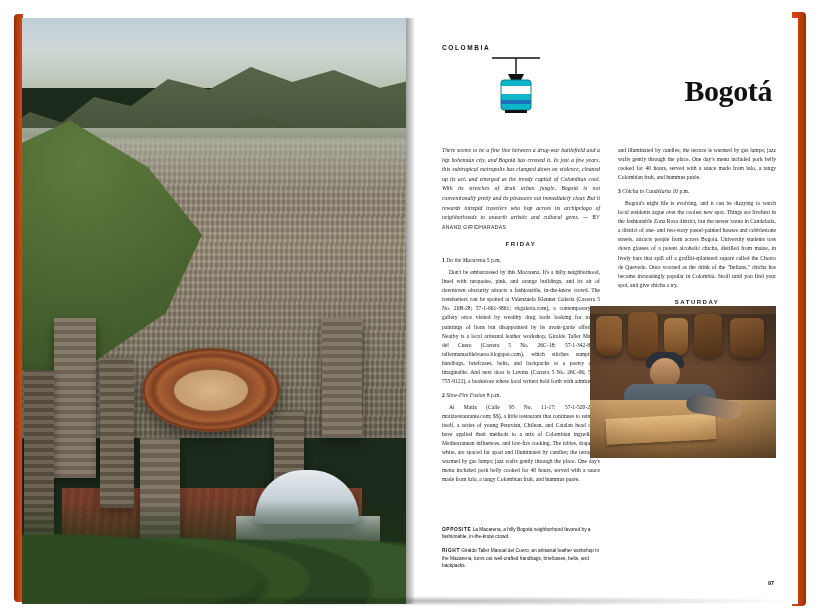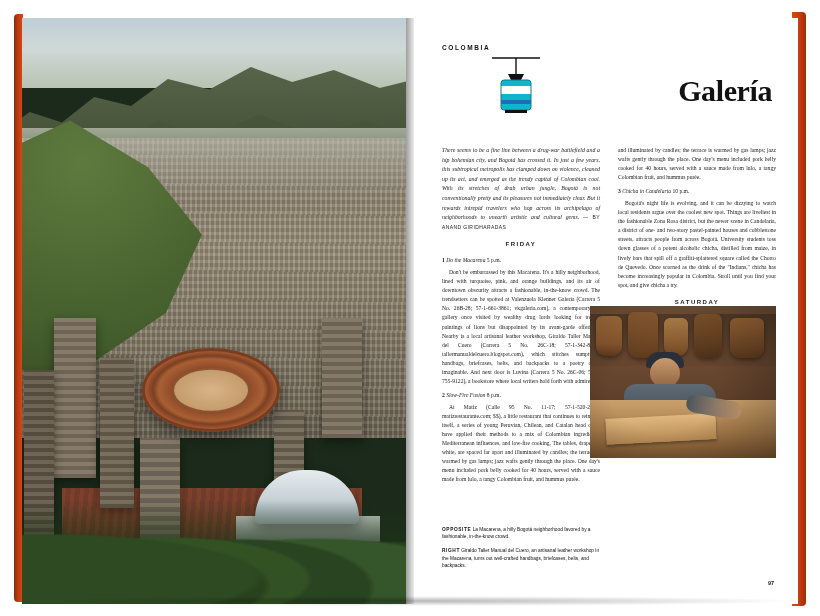--- a/index.html
+++ b/index.html
@@ -393,21 +393,21 @@
           <line x1="28" y1="6" x2="28" y2="22" stroke="#111" stroke-width="1.4"></line>
           <path d="M20 22 L36 22 L33 28 L23 28 Z" fill="#111"></path>
           <rect x="13" y="28" width="30" height="30" rx="3" fill="#0fb5c9"></rect>
           <rect x="13" y="34" width="30" height="8" fill="#ffffff"></rect>
           <rect x="13" y="48" width="30" height="4" fill="#1b6fb8"></rect>
           <rect x="13" y="28" width="30" height="30" rx="3" fill="none" stroke="#0b7f8e" stroke-width="1"></rect>
           <rect x="17" y="58" width="22" height="3" fill="#111"></rect>
         </svg>
       </div>
 
-      <div class="city-title">Galería</div>
+      <div class="city-title">Bogotá</div>
 
       <div class="cols">
 
         <div class="col col-left">
           <p class="intro"><span>There seems to be a fine line between a drug-war battlefield and a hip bohemian city, and Bogotá has crossed it. In just a few years, this subtropical metropolis has clamped down on violence, cleaned up its act, and emerged as the trendy capital of Colombian cool. With its stretches of drab urban jungle, Bogotá is not conventionally pretty and its pleasures not immediately clear. But it rewards intrepid travelers who hop across its archipelago of neighborhoods to unearth artistic and cultural gems.</span> <span class="byline">— BY ANAND GIRIDHARADAS</span></p>
 
           <div class="dayhead">FRIDAY</div>
 
           <p class="entry">
             <span class="num">1</span>

